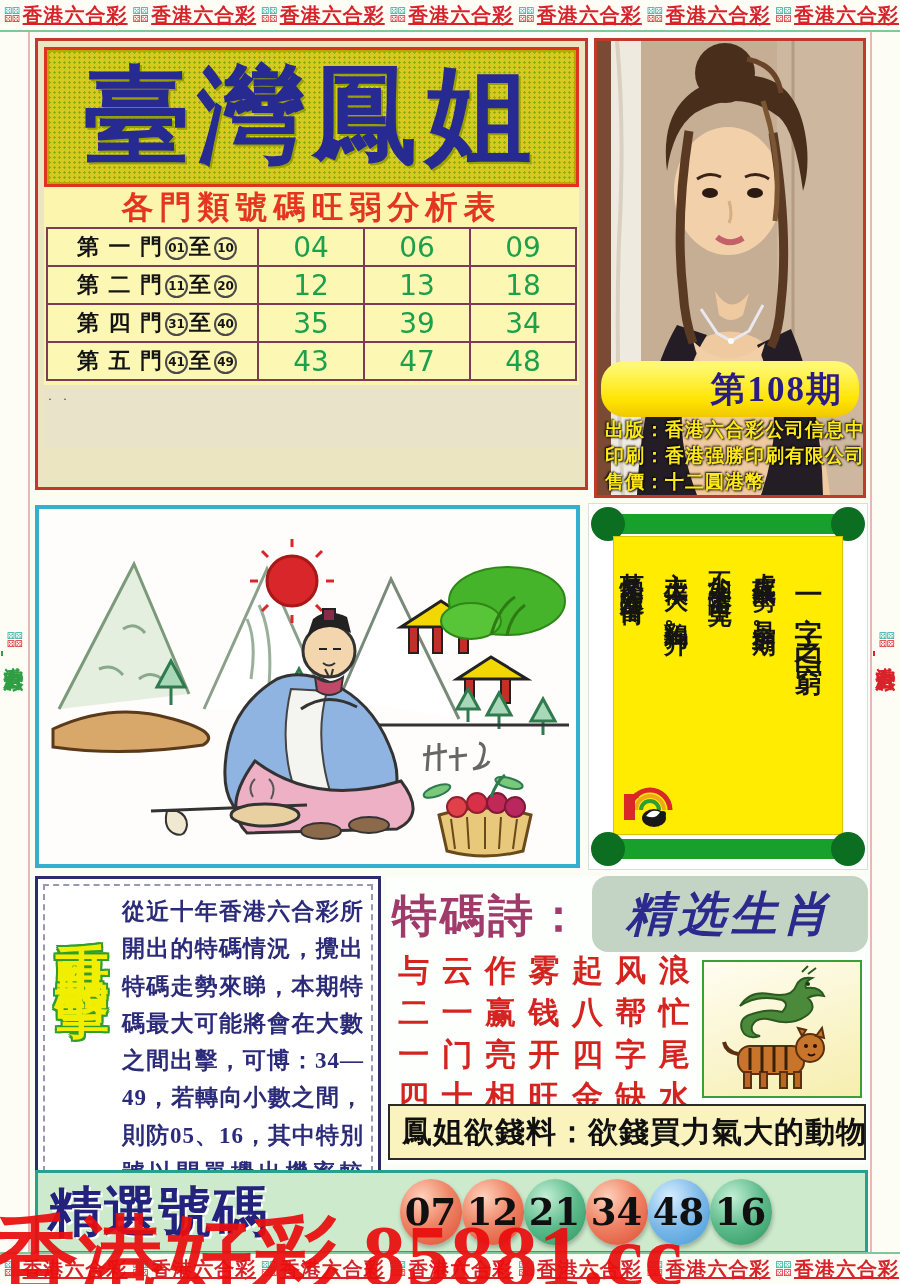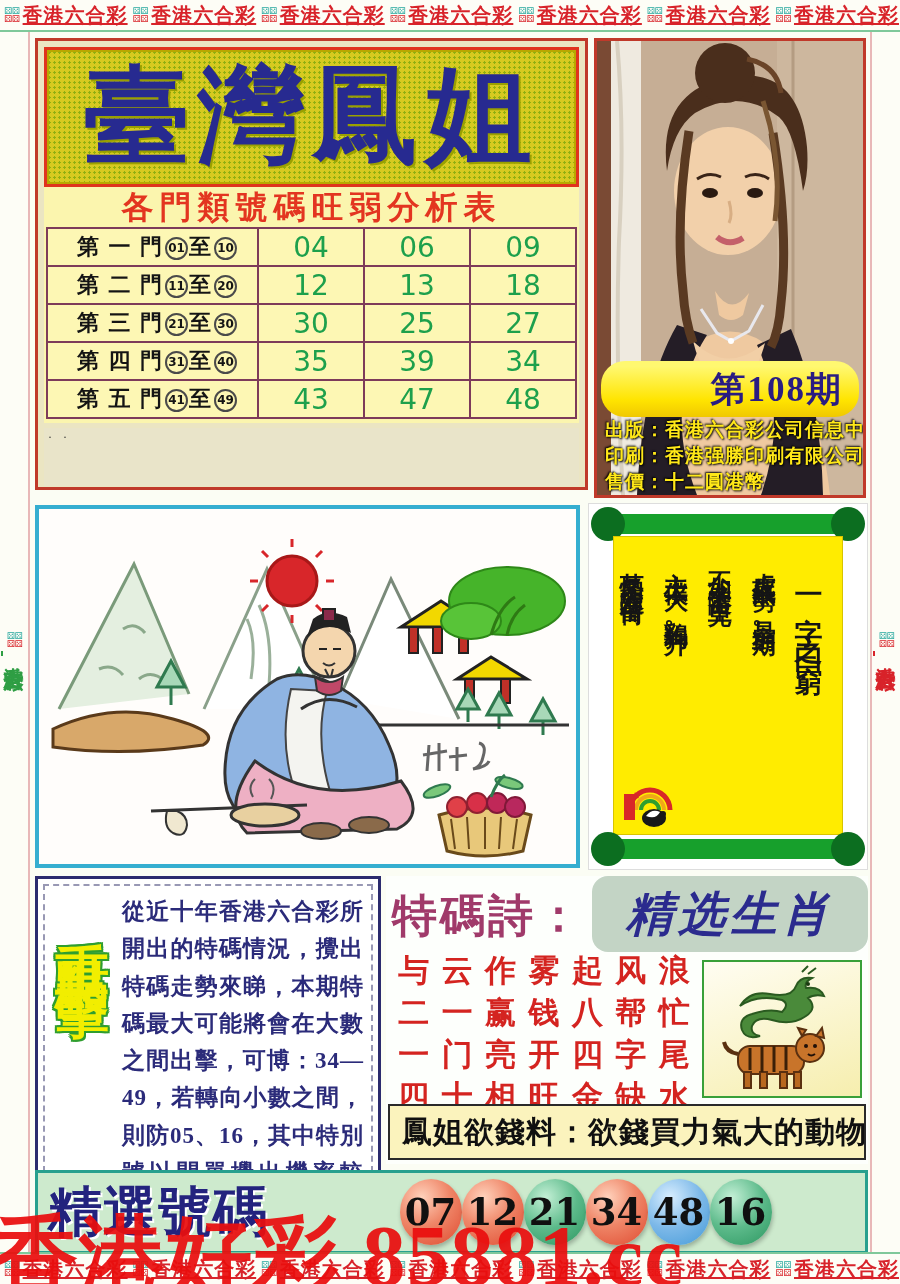--- a/index.html
+++ b/index.html
@@ -337,26 +337,20 @@
           <td class="lbl"><span>第 一 門</span><span class="circ">01</span><span>至</span><span class="circ">10</span></td>
           <td class="num">04</td>
           <td class="num">06</td>
           <td class="num">09</td>
         </tr>
         <tr>
           <td class="lbl"><span>第 二 門</span><span class="circ">11</span><span>至</span><span class="circ">20</span></td>
           <td class="num">12</td>
           <td class="num">13</td>
           <td class="num">18</td>
-        </tr>
-        <tr>
-          <td class="lbl"><span>第 三 門</span><span class="circ">21</span><span>至</span><span class="circ">30</span></td>
-          <td class="num">30</td>
-          <td class="num">25</td>
-          <td class="num">27</td>
         </tr>
         <tr>
           <td class="lbl"><span>第 四 門</span><span class="circ">31</span><span>至</span><span class="circ">40</span></td>
           <td class="num">35</td>
           <td class="num">39</td>
           <td class="num">34</td>
         </tr>
         <tr>
           <td class="lbl"><span>第 五 門</span><span class="circ">41</span><span>至</span><span class="circ">49</span></td>
           <td class="num">43</td>

